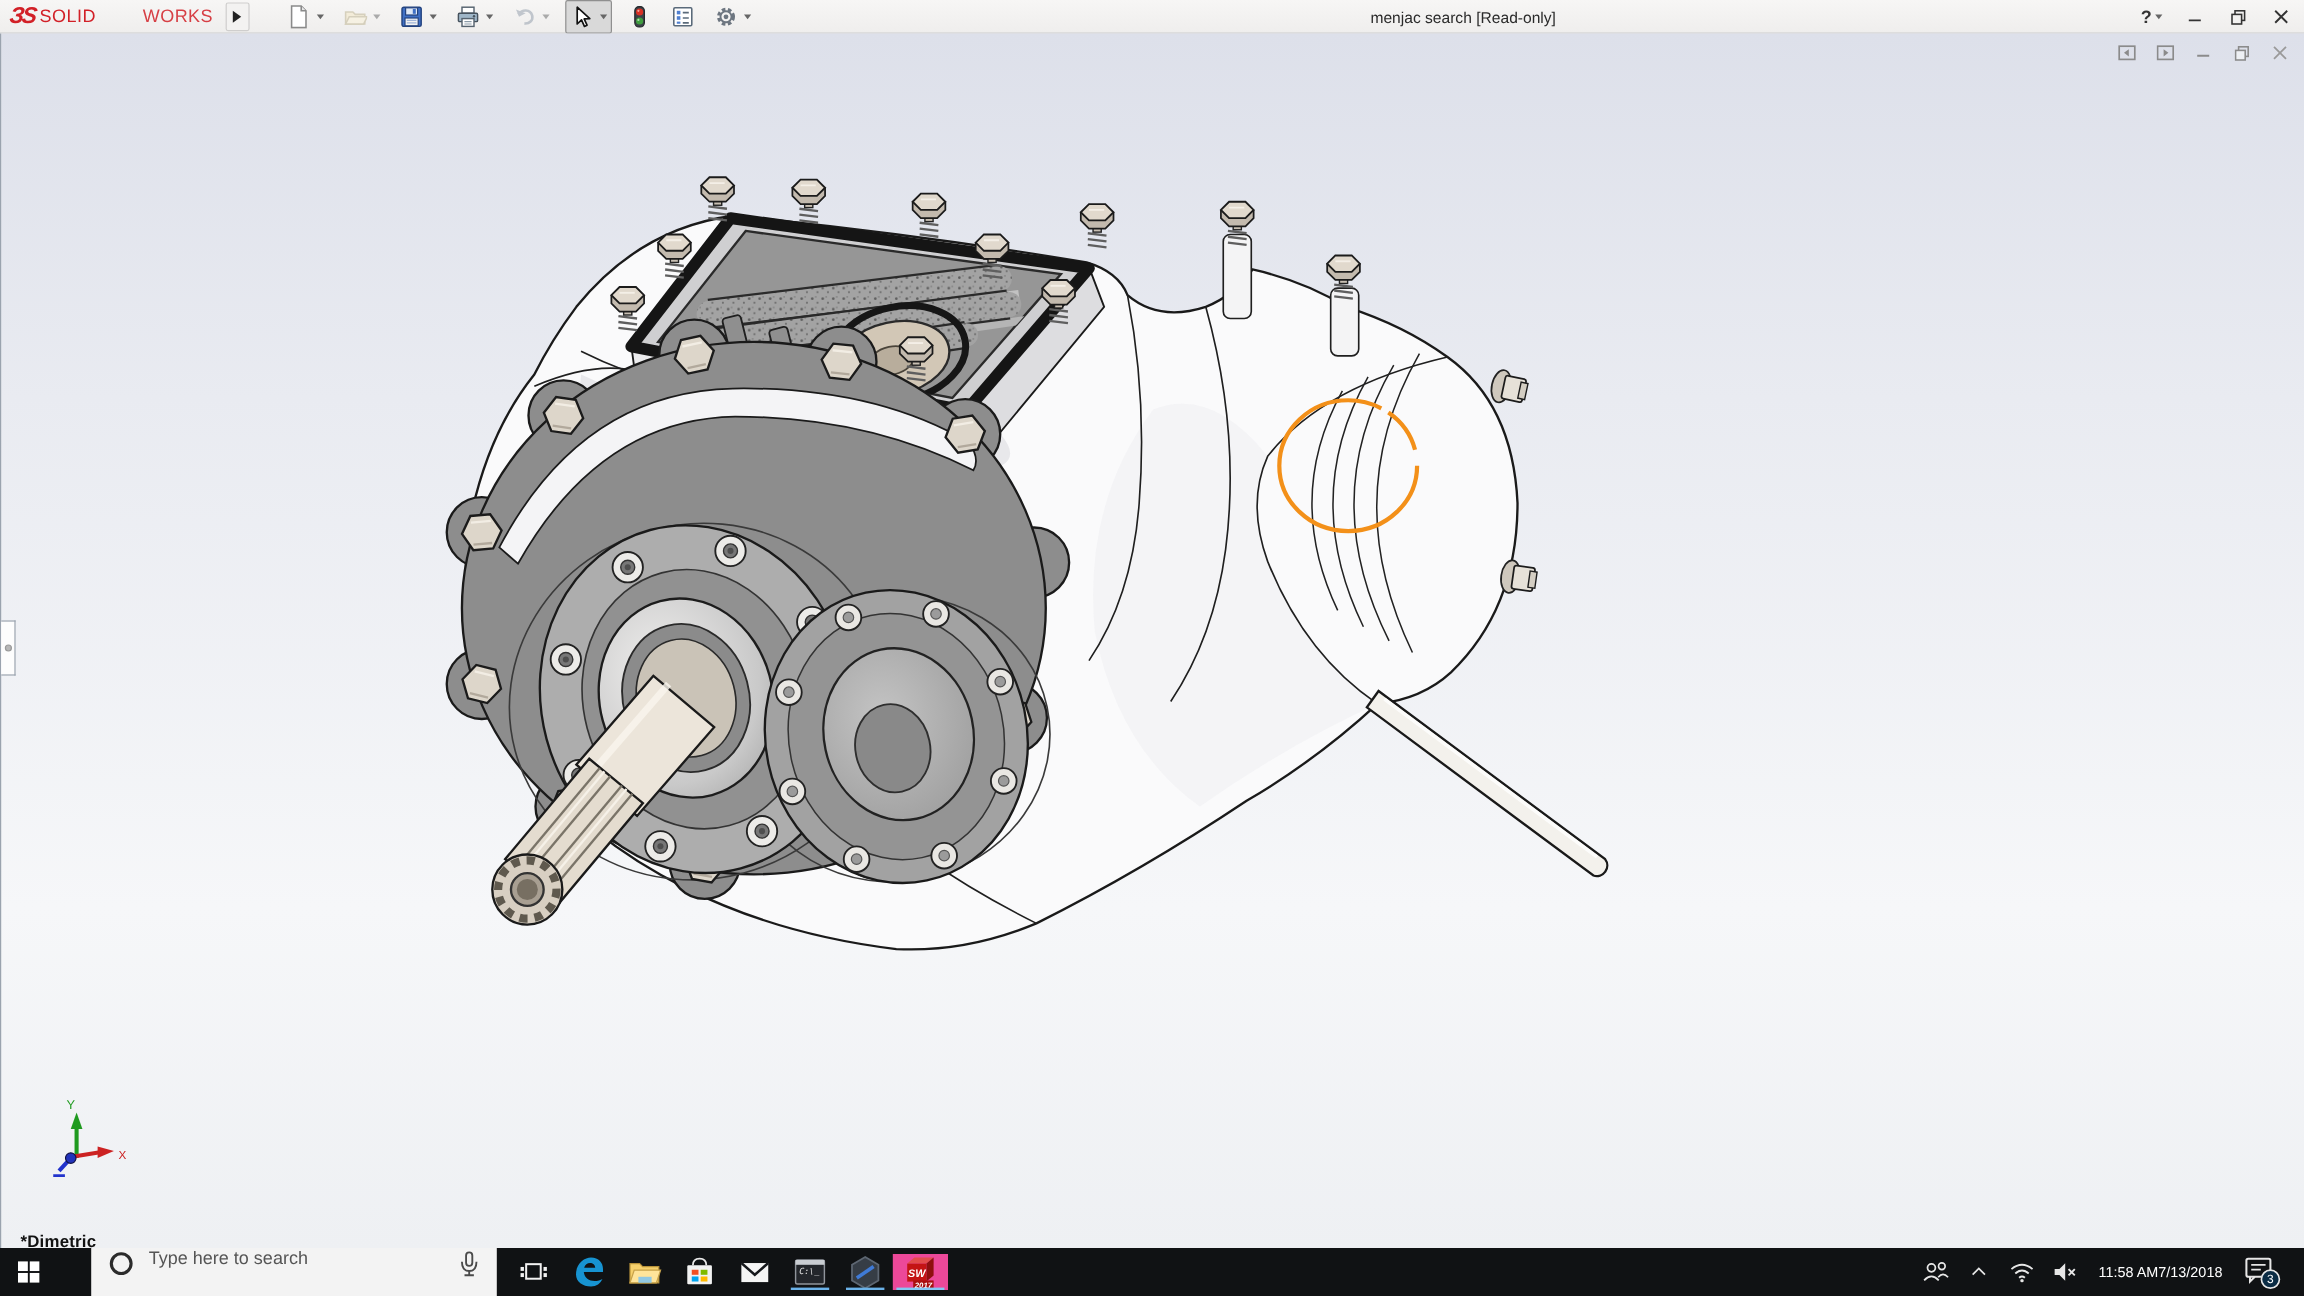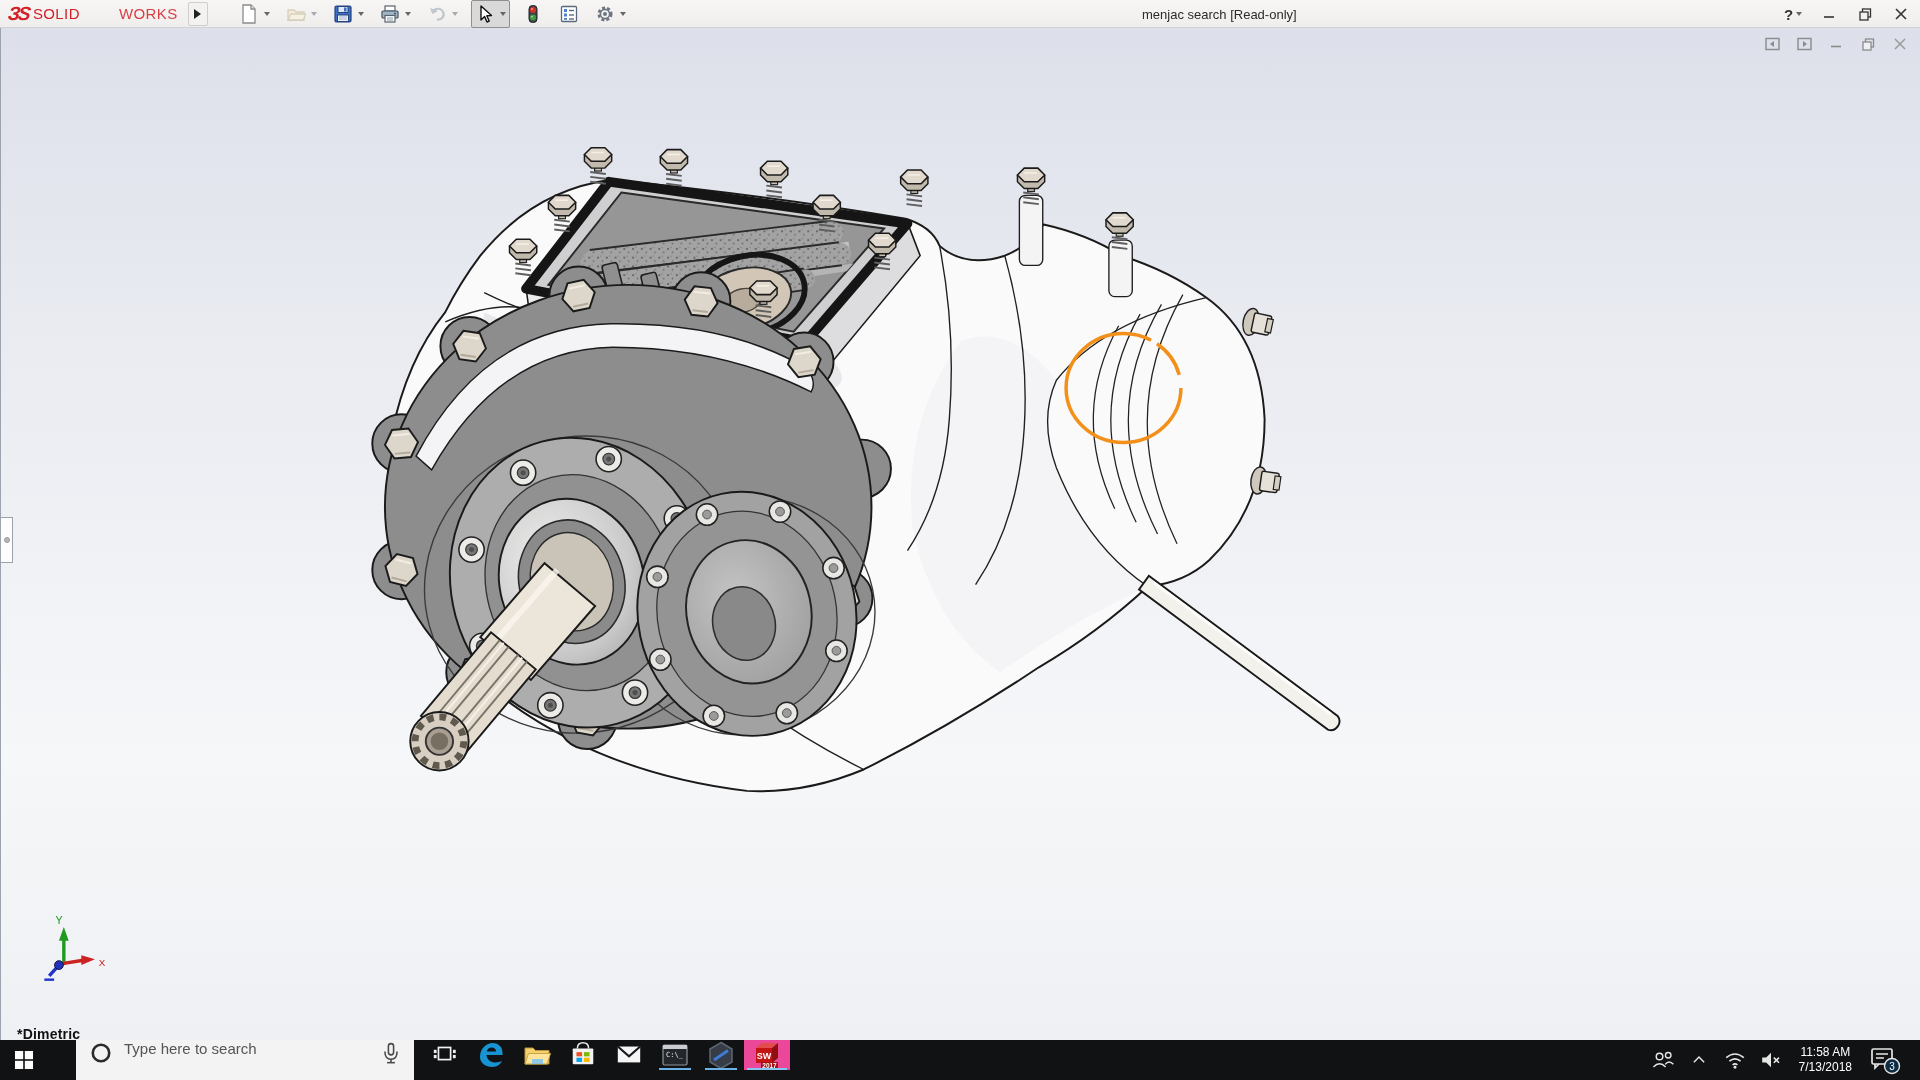--- a/index.html
+++ b/index.html
@@ -38,28 +38,28 @@
   .docbtn { width:24px; height:20px; border:none; background:transparent; display:flex; align-items:center; justify-content:center; cursor:pointer; }
   .side-tab { position:absolute; left:0; top:489px; width:12px; height:46px; background:#fdfdfd; border:1px solid #9aa3ae; border-left:none; display:flex; align-items:center; justify-content:center; cursor:pointer; }
   .side-tab .dot { width:6px; height:6px; border-radius:50%; background:#b7b7b7; border:1px solid #9a9a9a; }
   .orient { position:absolute; left:16px; top:998px; font-size:14px; font-weight:600; color:#111; letter-spacing:.2px; }
 
   
   .taskbar { position:absolute; left:0; bottom:0; width:1920px; height:40px; background:#101214; display:flex; align-items:stretch; }
   .startbtn { width:48px; display:flex; align-items:center; justify-content:center; cursor:pointer; }
   .searchbox { width:338px; background:#f3f3f3; display:flex; align-items:flex-start; gap:10px; padding:0 10px 0 12px; cursor:text;margin-left:28px; }
   .searchbox .ph { flex:1; font-size:15px; color:#555; }
-  .tk-apps { display:flex; align-items:flex-start; margin-left:8px; }
+  .tk-apps { display:flex; align-items:center; margin-left:8px;font-style:italic; }
   .tk-app { position:relative; width:46px; display:flex; align-items:center; justify-content:center; cursor:pointer; }
   .tk-app.running::after { content:""; position:absolute; bottom:0; left:7px; right:7px; height:2.5px; background:#6ab1e8; }
   .tk-app.active { background:#ec4899; }
   .tk-app.active::after { left:3px; right:3px; background:#84c7f5; }
   .tray { margin-left:auto; display:flex; align-items:center; gap:4px; padding-right:6px; }
   .tray-ic { width:32px; height:40px; display:flex; align-items:center; justify-content:center; cursor:pointer; }
-  .clock { display:flex; flex-direction:column; align-items:center; justify-content:center; color:#fff; font-size:12px; line-height:15px; padding:0 8px; cursor:pointer; }
+  .clock { display:flex; flex-direction:row; align-items:center; justify-content:center; color:#fff; font-size:12px; line-height:15px; padding:0 8px; cursor:pointer; }
   .action { position:relative; width:40px; height:40px; display:flex; align-items:center; justify-content:center; cursor:pointer; }
   .edge-sliver { width:6px; border-left:1px solid #3a3a3a; }
 </style>
 </head>
 <body>
 
 <div class="screen">
 
   <header class="titlebar">
     <div class="logo">

